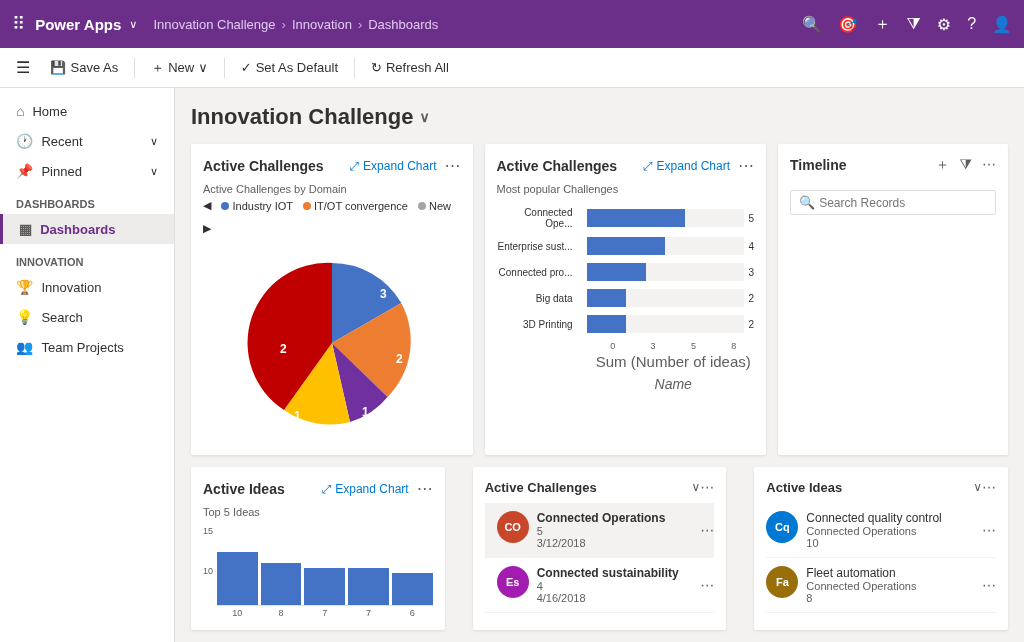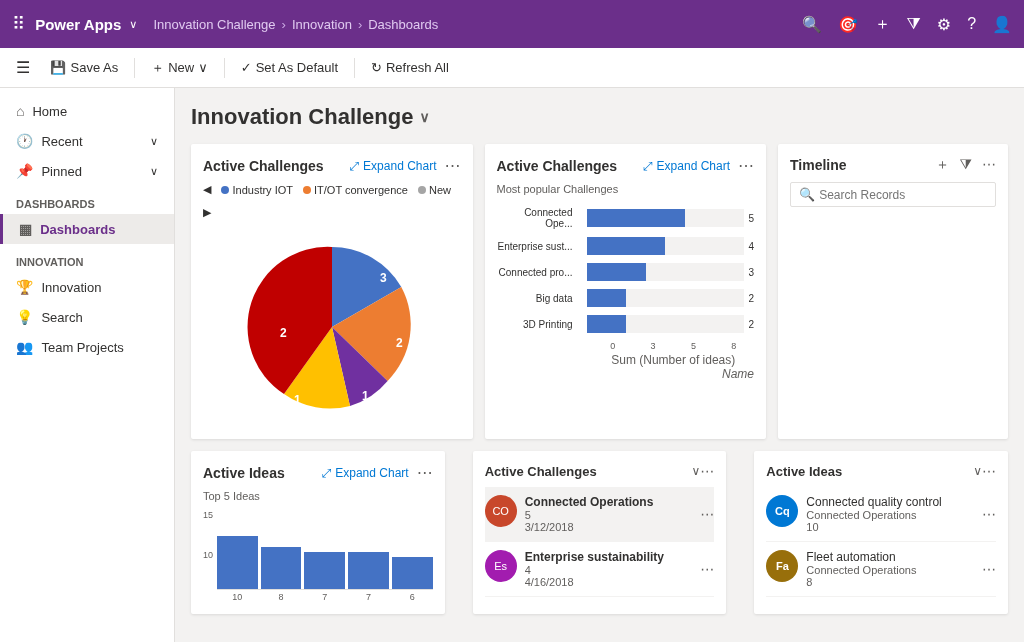--- a/index.html
+++ b/index.html
@@ -111,31 +111,31 @@
     
     .bar-subtitle { font-size: 11px; color: #605e5c; margin-bottom: 8px; }
     .bar-chart-container { padding: 4px 0; }
     .bar-row { display: flex; align-items: center; margin-bottom: 8px; }
     .bar-label { font-size: 10px; color: #323130; width: 90px; text-align: right; padding-right: 14px; flex-shrink: 0; }
     .bar-track { flex: 1; height: 18px; background: #f3f2f1; position: relative; }
     .bar-fill { height: 100%; background: #4472c4; }
     .bar-val { font-size: 10px; color: #323130; margin-left: 4px; }
     .bar-axis { display: flex; justify-content: flex-start; margin-top: 4px; padding-left: 96px; }
     .bar-axis-label { font-size: 9px; color: #605e5c; flex: 1; text-align: center; }
-    .bar-axis-title { font-size: 12px; color: #605e5c; text-align: center; margin-top: 2px; padding-left: 96px; }
+    .bar-axis-title { font-size: 15px; color: #605e5c; text-align: center; margin-top: 2px; padding-left: 96px; }
 
     
     .timeline-card {
       background: white;
       border-radius: 2px;
       box-shadow: 0 1px 3px rgba(0,0,0,0.1);
       padding: 12px;
     }
     .timeline-header {
-      display: flex; align-items: center; margin-bottom: 8px;
+      display: flex; align-items: center; margin-bottom: 16px;
     }
     .timeline-title { font-size: 14px; font-weight: 600; color: #323130; flex: 1; }
     .timeline-actions { display: flex; gap: 10px; color: #605e5c; font-size: 14px; }
     .timeline-search {
       display: flex; align-items: center;
       border: 1px solid #e1dfdd; border-radius: 2px;
       padding: 4px 8px; margin-bottom: 8px;
     }
     .timeline-search input {
       border: none; outline: none; font-size: 12px; color: #1d4ed8;
@@ -146,21 +146,21 @@
     .no-records { font-size: 12px; color: #605e5c; }
 
     
     .challenge-item {
       display: flex; align-items: flex-start; gap: 8px;
       padding: 8px 0; border-bottom: 1px solid #f3f2f1;
     }
     .challenge-avatar {
       width: 32px; height: 32px; border-radius: 50%;
       display: flex; align-items: center; justify-content: center;
-      font-size: 11px; font-weight: 400; color: white; flex-shrink: 0;
+      font-size: 11px; font-weight: 700; color: white; flex-shrink: 0; margin-left: 12px;
     }
     .challenge-info { flex: 1; }
     .challenge-name { font-size: 12px; font-weight: 600; color: #323130; }
     .challenge-count { font-size: 11px; color: #605e5c; }
     .challenge-date { font-size: 11px; color: #605e5c; }
     .challenge-more { color: #605e5c; cursor: pointer; font-size: 14px; align-self: center; }
 
     
     .idea-item {
       display: flex; align-items: flex-start; gap: 8px;
@@ -285,20 +285,21 @@
         <div class="card-header">
           <span class="card-title">Active Challenges</span>
           <div class="card-actions">
             <div class="expand-btn">
               <span>⤢</span>
               <span>Expand Chart</span>
             </div>
             <span class="card-more">⋯</span>
           </div>
         </div>
+        <div class="pie-subtitle">Active Challenges by Domain</div>
         <div class="pie-legend">
           <span>◀</span>
           <span>
             <span class="legend-dot" style="background:#4472c4;"></span>Industry IOT
           </span>
           <span>
             <span class="legend-dot" style="background:#ed7d31;"></span>IT/OT convergence
           </span>
           <span>
             <span class="legend-dot" style="background:#a5a5a5;"></span>New
@@ -375,21 +376,21 @@
             </div>
             <div class="bar-val">2</div>
           </div>
           <div class="bar-axis">
             <div class="bar-axis-label">0</div>
             <div class="bar-axis-label">3</div>
             <div class="bar-axis-label">5</div>
             <div class="bar-axis-label">8</div>
           </div>
           <div class="bar-axis-title">Sum (Number of ideas)</div>
-          <div style="font-size:12px; color:#605e5c; margin-left:96px; margin-top:0; text-align:right;">
+          <div style="font-size:14px; color:#605e5c; margin-left:96px; margin-top:6px; text-align:center;">
             <span style="font-style:italic;">Name</span>
           </div>
         </div>
       </div>
 
       <div class="timeline-card">
         <div class="timeline-header">
           <span class="timeline-title">Timeline</span>
           <div class="timeline-actions">
             <span>＋</span>
@@ -453,21 +454,21 @@
             <div class="challenge-info">
               <div class="challenge-name">Connected Operations</div>
               <div class="challenge-count">5</div>
               <div class="challenge-date">3/12/2018</div>
             </div>
             <span class="challenge-more">⋯</span>
           </div>
           <div class="challenge-item">
             <div class="challenge-avatar" style="background:#a21caf;">Es</div>
             <div class="challenge-info">
-              <div class="challenge-name">Enterprise sustainability</div>
+              <div class="challenge-name">Connected sustainability</div>
               <div class="challenge-count">4</div>
               <div class="challenge-date">4/16/2018</div>
             </div>
             <span class="challenge-more">⋯</span>
           </div>
         </div>
       </div>
 
       <div class="card">
         <div class="section-header">

